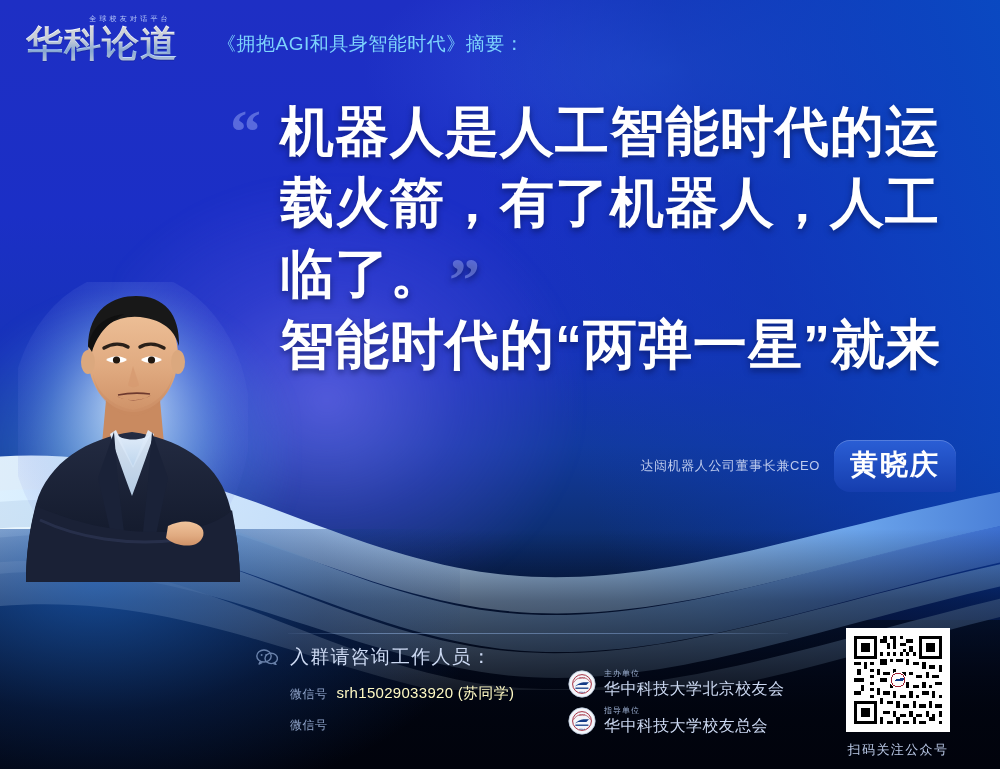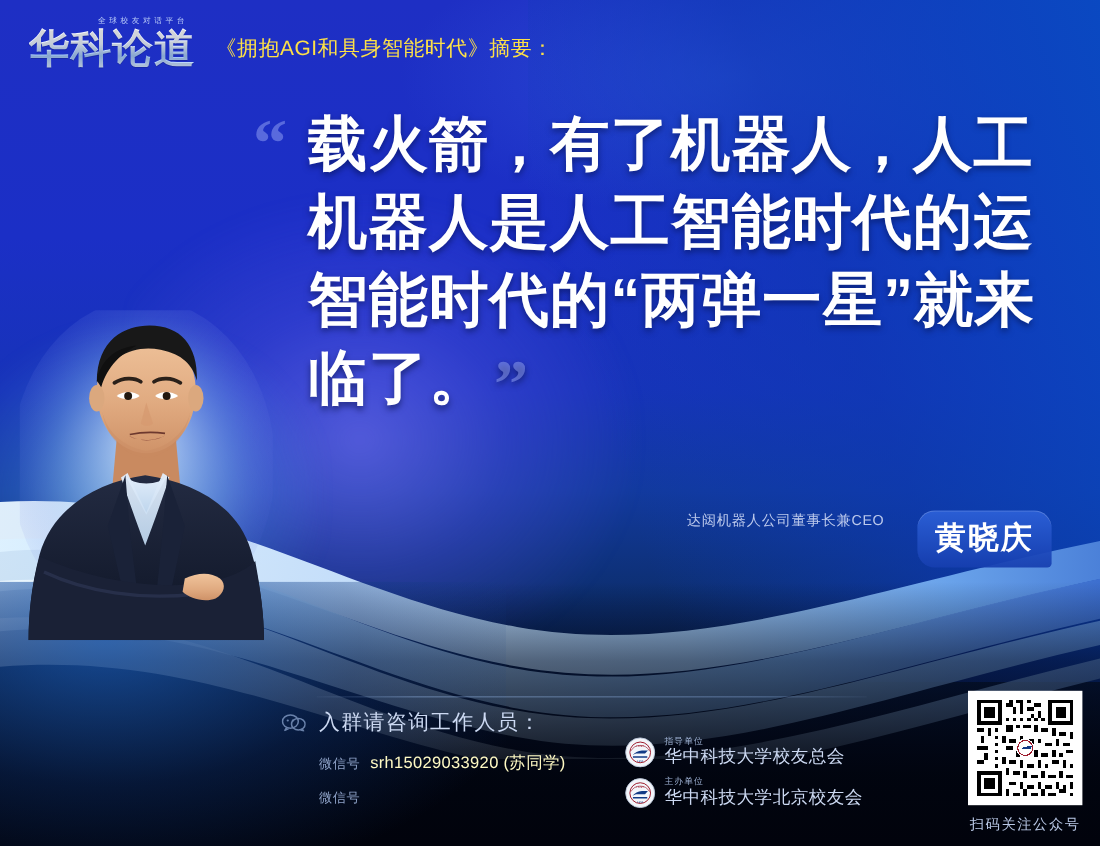--- a/index.html
+++ b/index.html
@@ -67,22 +67,22 @@
   }
   .logo-text {
     font-size: 37px; font-weight: 700; letter-spacing: 1px;
     line-height: 1;
     background: linear-gradient(180deg, #ffffff 0%, #e8f1ff 40%, #9fc4f5 70%, #d8e8ff 100%);
     -webkit-background-clip: text; background-clip: text;
     color: transparent; -webkit-text-fill-color: transparent;
     text-shadow: 0 1px 0 rgba(0,0,0,0.15);
   }
   .header-title {
-    font-size: 19px; color: #fde047; letter-spacing: .5px;
-    padding-bottom: 5px; white-space: nowrap;
+    font-size: 19px; color: #7dd3fc; letter-spacing: .5px;
+    padding-bottom: 5px; white-space: nowrap; margin-left: 21px;
   }
 
   
   .quote-wrap { position:absolute; left: 222px; top: 96px; width: 720px; z-index: 11; }
   .qmark {
     position: absolute; font-size: 62px; line-height: 1;
     color: rgba(150,165,245,0.50); font-weight: 700;
     font-family: "Liberation Serif", "DejaVu Serif", serif;
   }
   .qmark-open { left: 8px; top: 4px; }
@@ -96,22 +96,22 @@
   .qline.last { display: inline-block; position: relative; }
   .qmark-close {
     position: relative; display:inline-block; vertical-align: top;
     font-size: 62px; top: 6px; left: 4px;
     color: rgba(150,165,245,0.50); font-weight:700;
     font-family: "Liberation Serif", "DejaVu Serif", serif;
   }
 
   
   .attrib {
-    position: absolute; right: 44px; top: 464px;
-    display: flex; align-items: flex-start; gap: 30px; z-index: 12;
+    position: absolute; right: 44px; top: 440px;
+    display: flex; align-items: center; gap: 14px; z-index: 12;
   }
   .attrib-role { font-size: 13px; color: #bcc9ec; letter-spacing: .6px; }
   .attrib-name {
     font-size: 28px; font-weight: 700; color: #ffffff;
     padding: 6px 16px 8px; letter-spacing: 2px;
     background: linear-gradient(180deg, rgba(44,96,215,0.95) 0%, rgba(22,62,175,0.92) 100%);
     border-radius: 16px 16px 4px 16px;
     box-shadow: inset 0 1px 0 rgba(255,255,255,0.20);
   }
 
@@ -134,21 +134,21 @@
 
   
   .orgs { position:absolute; left: 568px; top: 670px; z-index: 12; }
   .org { display:flex; align-items:center; gap: 8px; margin-bottom: 9px; }
   .org-seal { width: 28px; height: 28px; flex: 0 0 28px; }
   .org-txt { line-height: 1.05; }
   .org-kind { font-size: 8px; color: #9fb2d4; letter-spacing: 1px; margin-bottom: 2px; }
   .org-name { font-size: 16px; color: #ccd9f2; letter-spacing: .4px; }
 
   
-  .qr-block { position: absolute; left: 872px; top: 628px; width: 120px; text-align:center; z-index: 12; }
+  .qr-block { position: absolute; left: 838px; top: 628px; width: 120px; text-align:center; z-index: 12; }
   .qr-img { width: 104px; height: 104px; background:#fff; padding:5px; margin: 0 auto; display:block; }
   .qr-caption { margin-top: 9px; font-size: 13px; color: #b9c8e6; letter-spacing: 1.4px; }
 </style>
 </head>
 <body>
 
 <div class="poster">
 
   <div class="bg-base"></div>
   <div class="bg-topglow"></div>
@@ -269,26 +269,26 @@
     <div class="logo-block">
       <div class="logo-tag">全球校友对话平台</div>
       <div class="logo-text">华科论道</div>
     </div>
     <div class="header-title">《拥抱AGI和具身智能时代》摘要：</div>
   </div>
 
   <div class="quote-wrap">
     <span class="qmark qmark-open">“</span>
     <div class="quote-lines">
+      <div class="qline">机器人是人工智能时代的运</div>
       <div class="qline">载火箭，有了机器人，人工</div>
-      <div class="qline">机器人是人工智能时代的运</div>
-      <div class="qline">智能时代的“两弹一星”就来</div>
       <div class="qline last">
         <span>临了。</span><span class="qmark-close">”</span>
       </div>
+      <div class="qline">智能时代的“两弹一星”就来</div>
     </div>
   </div>
 
   <div class="attrib">
     <div class="attrib-role">达闼机器人公司董事长兼CEO</div>
     <div class="attrib-name">黄晓庆</div>
   </div>
 
   <div class="divider"></div>
 
@@ -309,54 +309,54 @@
     <div class="f-row">
       <span class="f-label">微信号</span>
       <span class="f-value">srh15029033920 (苏同学)</span>
     </div>
     <div class="f-row">
       <span class="f-label">微信号</span>
     </div>
   </div>
 
   <div class="orgs">
+    <div class="org">
+      <span class="org-seal">
+        <svg width="28" height="28" viewBox="0 0 28 28" xmlns="http://www.w3.org/2000/svg">
+          <circle cx="14" cy="14" r="13.2" fill="#f3f6fb"></circle>
+          <circle cx="14" cy="14" r="13.2" fill="none" stroke="#b9c6da" stroke-width="0.8"></circle>
+          <circle cx="14" cy="14" r="9.4" fill="none" stroke="#9d1a2c" stroke-width="0.9"></circle>
+          <path d="M5.6,12.6 A9.6,9.6 0 0,1 22.4,12.6" fill="none" stroke="#9d1a2c" stroke-width="0.6"></path>
+          <path d="M7,16.5 C9,14.2 12,12.6 15.6,12.2 L21,12.2 L18.4,15 L10.2,15 C9,15.6 8,16 7,16.5 Z" fill="#123a86"></path>
+          <path d="M7.4,18.2 L20.4,18.2" stroke="#123a86" stroke-width="1.3"></path>
+          <text x="14" y="9.4" font-size="2.4" fill="#9d1a2c" text-anchor="middle" font-family="DejaVu Sans, sans-serif">HUST</text>
+          <text x="14" y="23" font-size="2.2" fill="#123a86" text-anchor="middle" font-family="DejaVu Sans, sans-serif">1952</text>
+        </svg>
+      </span>
+      <span class="org-txt">
+        <span class="org-kind" style="display:block">主办单位</span>
+        <span class="org-name" style="display:block">华中科技大学北京校友会</span>
+      </span>
+    </div>
     <div class="org">
       <span class="org-seal">
         <svg width="28" height="28" viewBox="0 0 28 28" xmlns="http://www.w3.org/2000/svg">
           <circle cx="14" cy="14" r="13.2" fill="#f3f6fb"></circle>
           <circle cx="14" cy="14" r="13.2" fill="none" stroke="#b9c6da" stroke-width="0.8"></circle>
           <circle cx="14" cy="14" r="9.4" fill="none" stroke="#9d1a2c" stroke-width="0.9"></circle>
           <path d="M5.6,12.6 A9.6,9.6 0 0,1 22.4,12.6" fill="none" stroke="#9d1a2c" stroke-width="0.6"></path>
           <path d="M7,16.5 C9,14.2 12,12.6 15.6,12.2 L21,12.2 L18.4,15 L10.2,15 C9,15.6 8,16 7,16.5 Z" fill="#123a86"></path>
           <path d="M7.4,18.2 L20.4,18.2" stroke="#123a86" stroke-width="1.3"></path>
           <text x="14" y="9.4" font-size="2.4" fill="#9d1a2c" text-anchor="middle" font-family="DejaVu Sans, sans-serif">HUST</text>
           <text x="14" y="23" font-size="2.2" fill="#123a86" text-anchor="middle" font-family="DejaVu Sans, sans-serif">1952</text>
         </svg>
       </span>
       <span class="org-txt">
         <span class="org-kind" style="display:block">指导单位</span>
         <span class="org-name" style="display:block">华中科技大学校友总会</span>
-      </span>
-    </div>
-    <div class="org">
-      <span class="org-seal">
-        <svg width="28" height="28" viewBox="0 0 28 28" xmlns="http://www.w3.org/2000/svg">
-          <circle cx="14" cy="14" r="13.2" fill="#f3f6fb"></circle>
-          <circle cx="14" cy="14" r="13.2" fill="none" stroke="#b9c6da" stroke-width="0.8"></circle>
-          <circle cx="14" cy="14" r="9.4" fill="none" stroke="#9d1a2c" stroke-width="0.9"></circle>
-          <path d="M5.6,12.6 A9.6,9.6 0 0,1 22.4,12.6" fill="none" stroke="#9d1a2c" stroke-width="0.6"></path>
-          <path d="M7,16.5 C9,14.2 12,12.6 15.6,12.2 L21,12.2 L18.4,15 L10.2,15 C9,15.6 8,16 7,16.5 Z" fill="#123a86"></path>
-          <path d="M7.4,18.2 L20.4,18.2" stroke="#123a86" stroke-width="1.3"></path>
-          <text x="14" y="9.4" font-size="2.4" fill="#9d1a2c" text-anchor="middle" font-family="DejaVu Sans, sans-serif">HUST</text>
-          <text x="14" y="23" font-size="2.2" fill="#123a86" text-anchor="middle" font-family="DejaVu Sans, sans-serif">1952</text>
-        </svg>
-      </span>
-      <span class="org-txt">
-        <span class="org-kind" style="display:block">主办单位</span>
-        <span class="org-name" style="display:block">华中科技大学北京校友会</span>
       </span>
     </div>
   </div>
 
   <div class="qr-block">
     <span class="qr-img">
       <svg width="94" height="94" viewBox="0 0 29 29" shape-rendering="crispEdges" xmlns="http://www.w3.org/2000/svg">
         <rect width="29" height="29" fill="#ffffff"></rect>
         <g fill="#000000">
 

